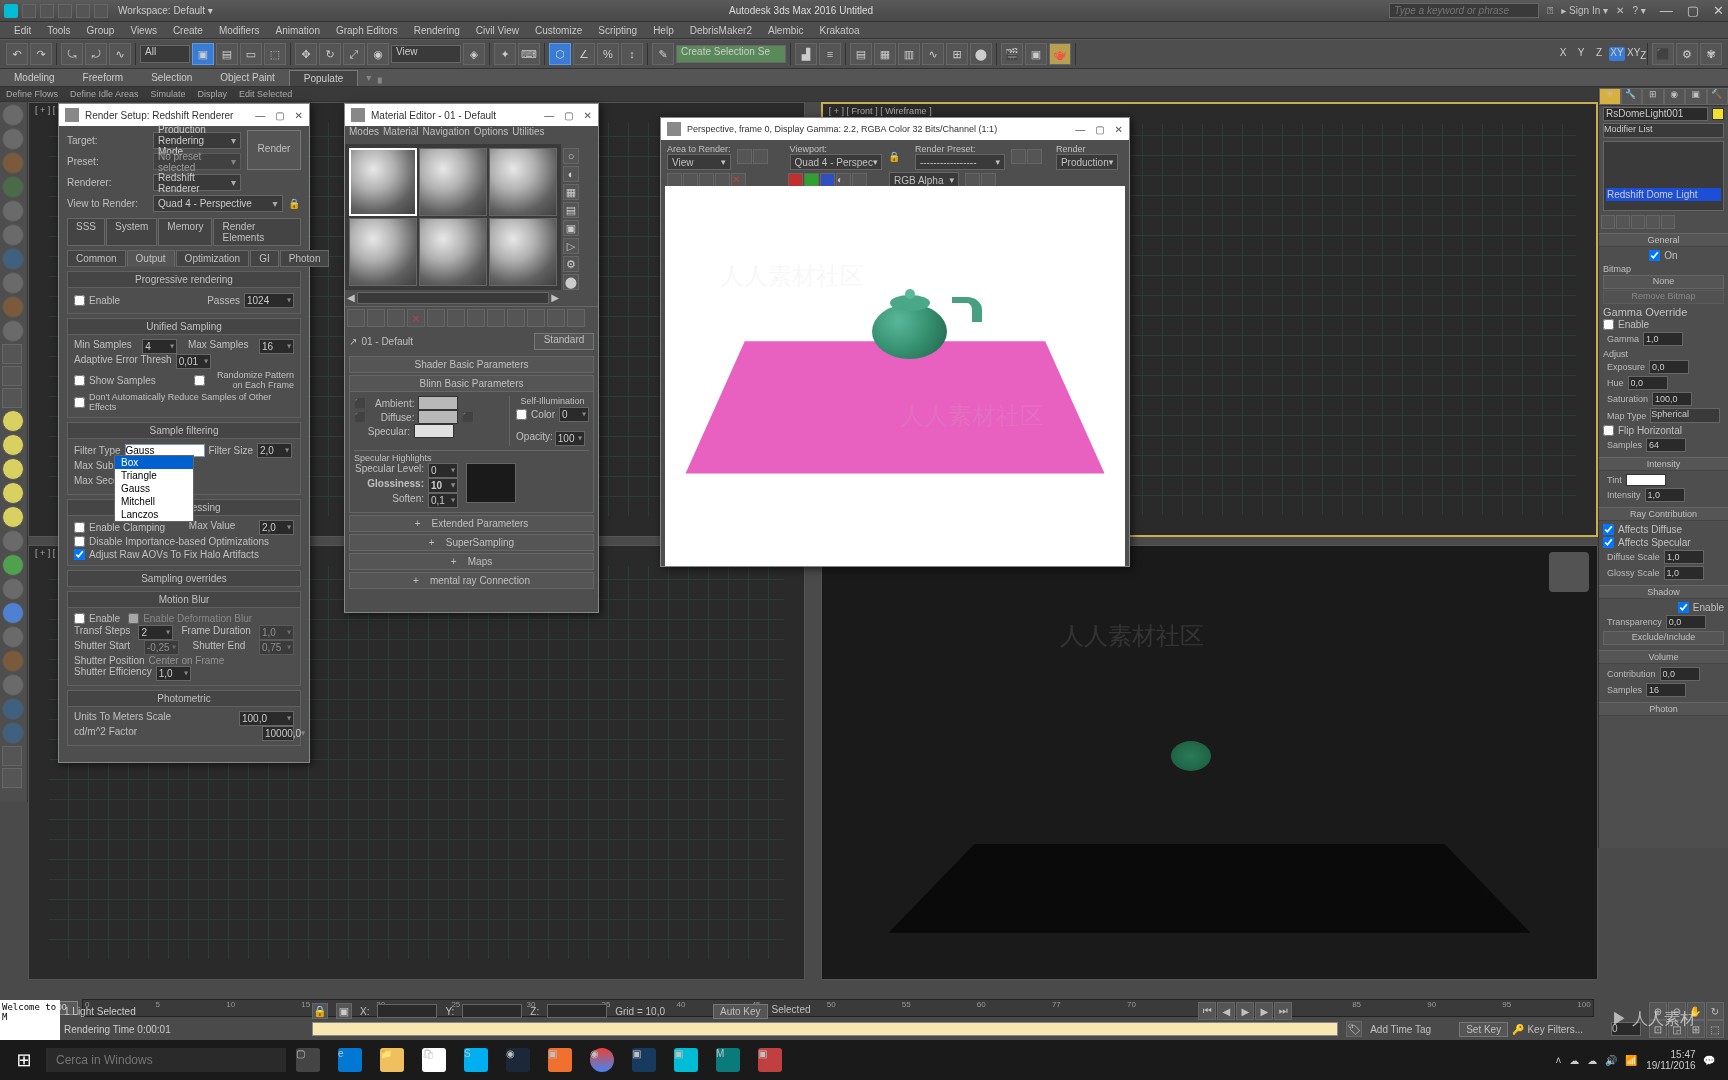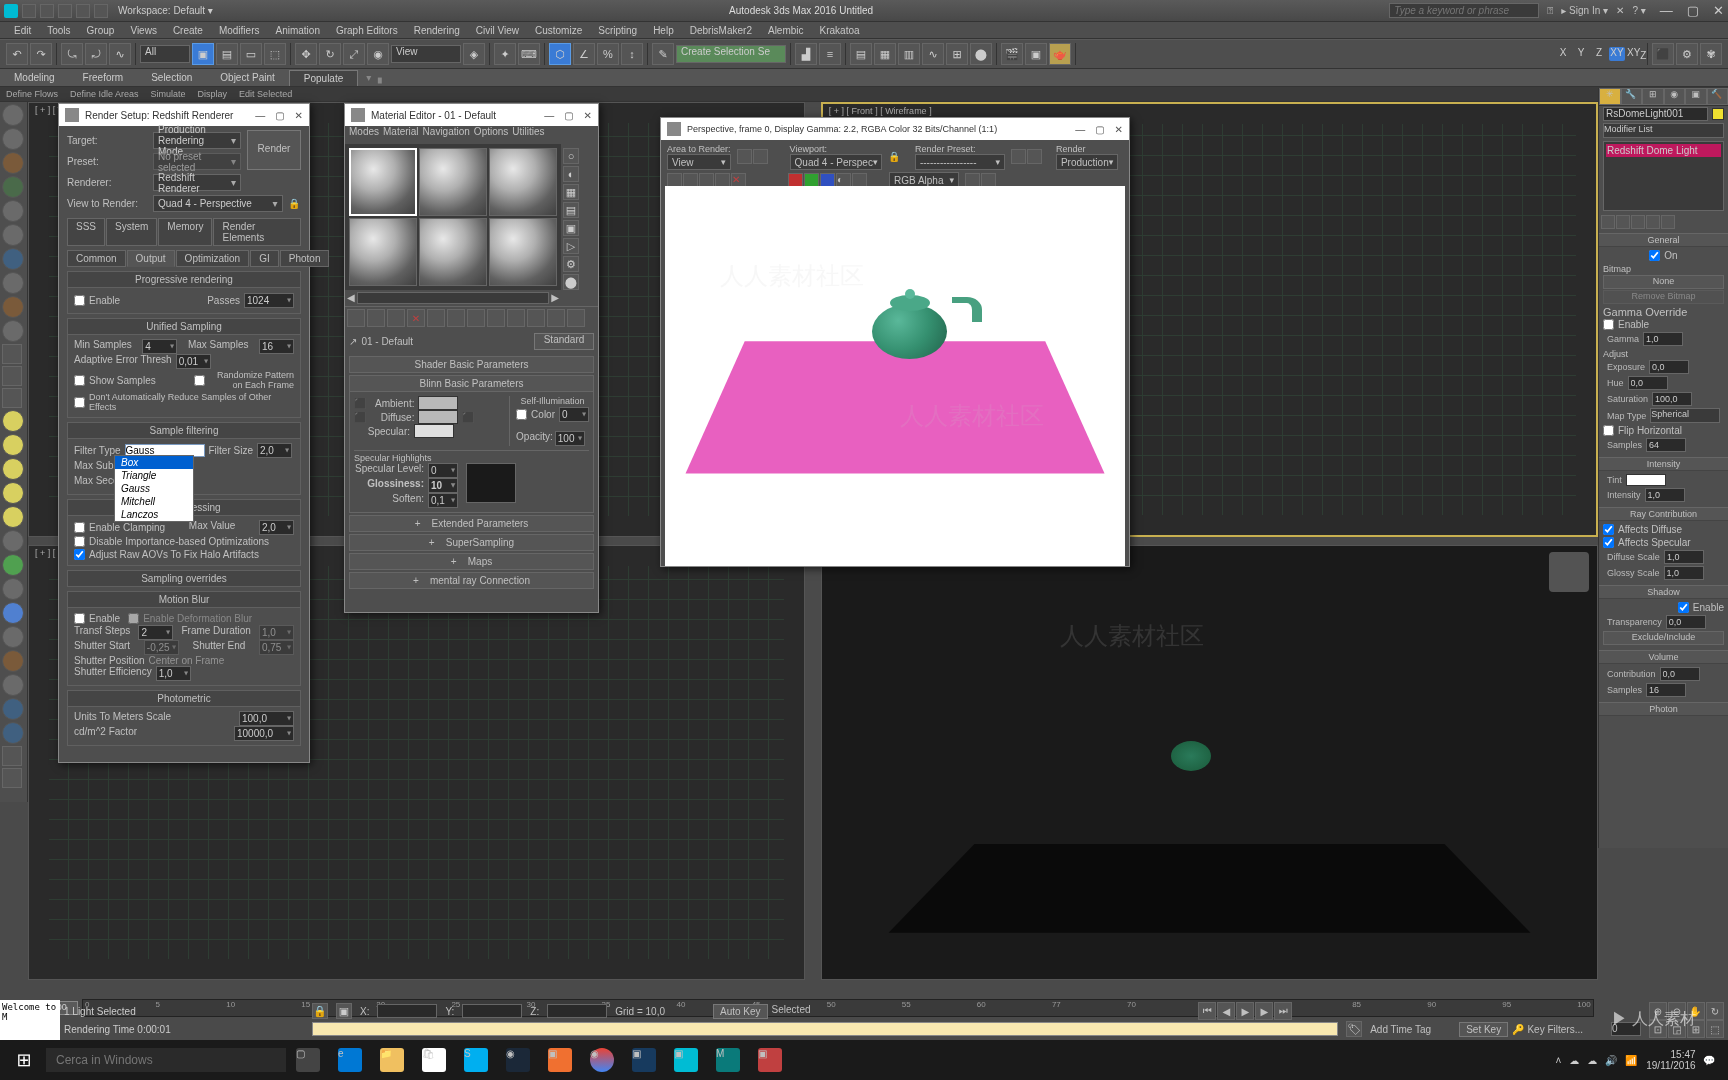--- a/index.html
+++ b/index.html
@@ -100,21 +100,21 @@
 .tabrow { display:flex; gap:1px; margin-top:4px;}
 .tabrow div { padding:2px 8px; background:#444; border:1px solid #666; font-size:10px; cursor:pointer;}
 .tabrow div.on { background:#555; border-bottom-color:#555;}
 .rollup { margin-top:4px;}
 .rollup .rhead { background:#454545; text-align:center; padding:2px; font-size:10px; border:1px solid #606060;}
 .rollup .rbody { border:1px solid #606060; border-top:none; padding:4px 6px;}
 .chk { display:flex; align-items:center; gap:4px; font-size:10px; padding:1px 0;}
 .chk input { width:11px; height:11px;}
 .spin { width:50px; height:15px; background:#2a2a2a; border:1px solid #666; color:#ccc; font-size:10px; padding:0 2px; display:flex; align-items:center; justify-content:space-between;}
 .spin:after{content:"▸"; color:#888; font-size:8px; transform:rotate(90deg);}
-.dropdown-open { position:absolute; background:#86efac; border:1px solid #666; z-index:100;font-style:italic;}
+.dropdown-open { position:absolute; background:#86efac; border:1px solid #666; z-index:100;}
 .dropdown-open div { padding:1px 6px; color:#000; font-size:10px; background:#fff;}
 .dropdown-open div.sel { background:#0060d0; color:#fff;}
 
 
 .matslots { display:grid; grid-template-columns:repeat(3,68px); grid-template-rows:repeat(2,68px); gap:2px; padding:4px; background:#3a3a3a;}
 .matslot { background:radial-gradient(circle at 35% 30%, #e8e8e8 0%, #b0b0b0 35%, #606060 70%, #404040 100%); border:1px solid #666;}
 .matslot.sel { border:2px solid #fff;}
 .mat-toolbar { display:flex; gap:2px; padding:2px; background:#4e4e4e; border-top:1px solid #666;}
 .mat-toolbar .m { width:18px; height:18px; background:#555; border:1px solid #666;}
 .mat-roll { margin:2px 4px;}
@@ -529,21 +529,21 @@
 
     <div class="rollup">
         <div class="rhead">Photometric</div>
       <div class="rbody">
         <div style="display:flex;justify-content:space-between;">
             <span>Units To Meters Scale</span>
             <div class="spin" style="width:55px">100,0</div>
           </div>
         <div style="display:flex;justify-content:space-between;">
             <span>cd/m^2 Factor</span>
-            <div class="spin" style="width:60px">10000,0</div>
+            <div class="spin" style="width:32px">10000,0</div>
           </div>
       </div>
     </div>
   </div>
 </div>
 
 <div class="dlg" style="left:344px; top:103px; width:255px; height:510px;">
   <div class="dlgtitle" style="background:#fff;">
     <div class="dlgico"></div>
     <span>Material Editor - 01 - Default</span>
@@ -759,21 +759,21 @@
     <div>🔨</div>
   </div>
   <div class="row">
       <div class="nameblock" style="flex:1">RsDomeLight001</div>
       <div class="swatch"></div>
     </div>
   <div class="row">
       <div class="sel">Modifier List</div>
     </div>
   <div class="listbox">
-      <div style="background:#be185d;color:#ccc;padding:1px;">Redshift Dome Light</div>
+      <div style="background:#1d4ed8;color:#ccc;padding:1px;margin-top:44px;">Redshift Dome Light</div>
     </div>
   <div class="subtabs">
       <div></div>
       <div></div>
       <div></div>
       <div></div>
       <div></div>
     </div>
 
   <div class="roll">

